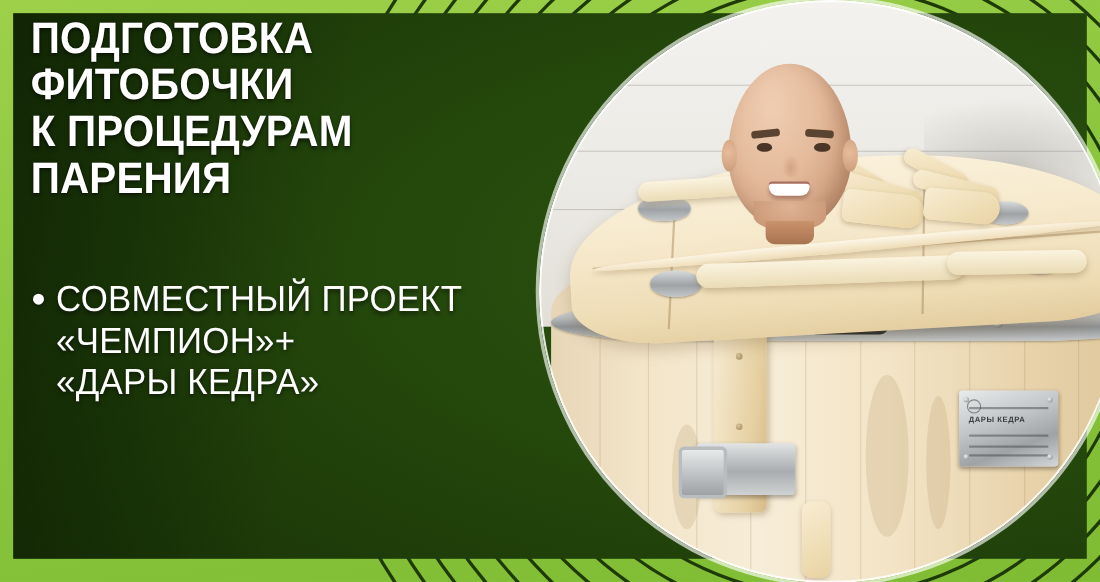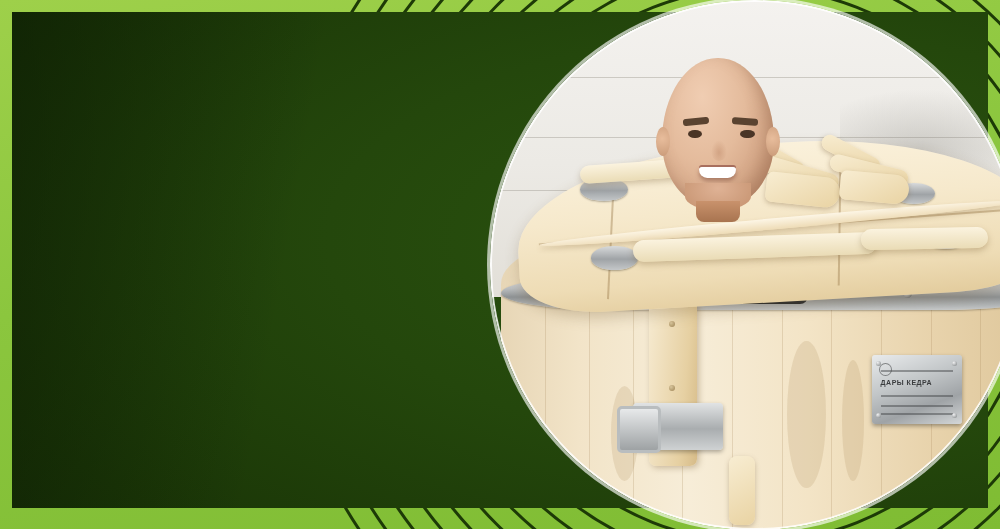--- a/index.html
+++ b/index.html
@@ -432,17 +432,28 @@
         <div class="nose"></div>
         <div class="mouth"></div>
         <div class="chin"></div>
         <div class="neck"></div>
       </div>
 
     </div>
     <div class="photo-ring"></div>
   </div>
 
+  <div class="copy">
+    <h1 class="title">ПОДГОТОВКА ФИТОБОЧКИ
+К ПРОЦЕДУРАМ
+ПАРЕНИЯ</h1>
+  </div>
 
   <ul class="bullets">
+    <li class="bullet">
+      <span class="dot"></span>
+      <span class="bullet-text">СОВМЕСТНЫЙ ПРОЕКТ
+«ЧЕМПИОН»+
+«ДАРЫ КЕДРА»</span>
+    </li>
   </ul>
 
 </div>
 
 </body></html>

